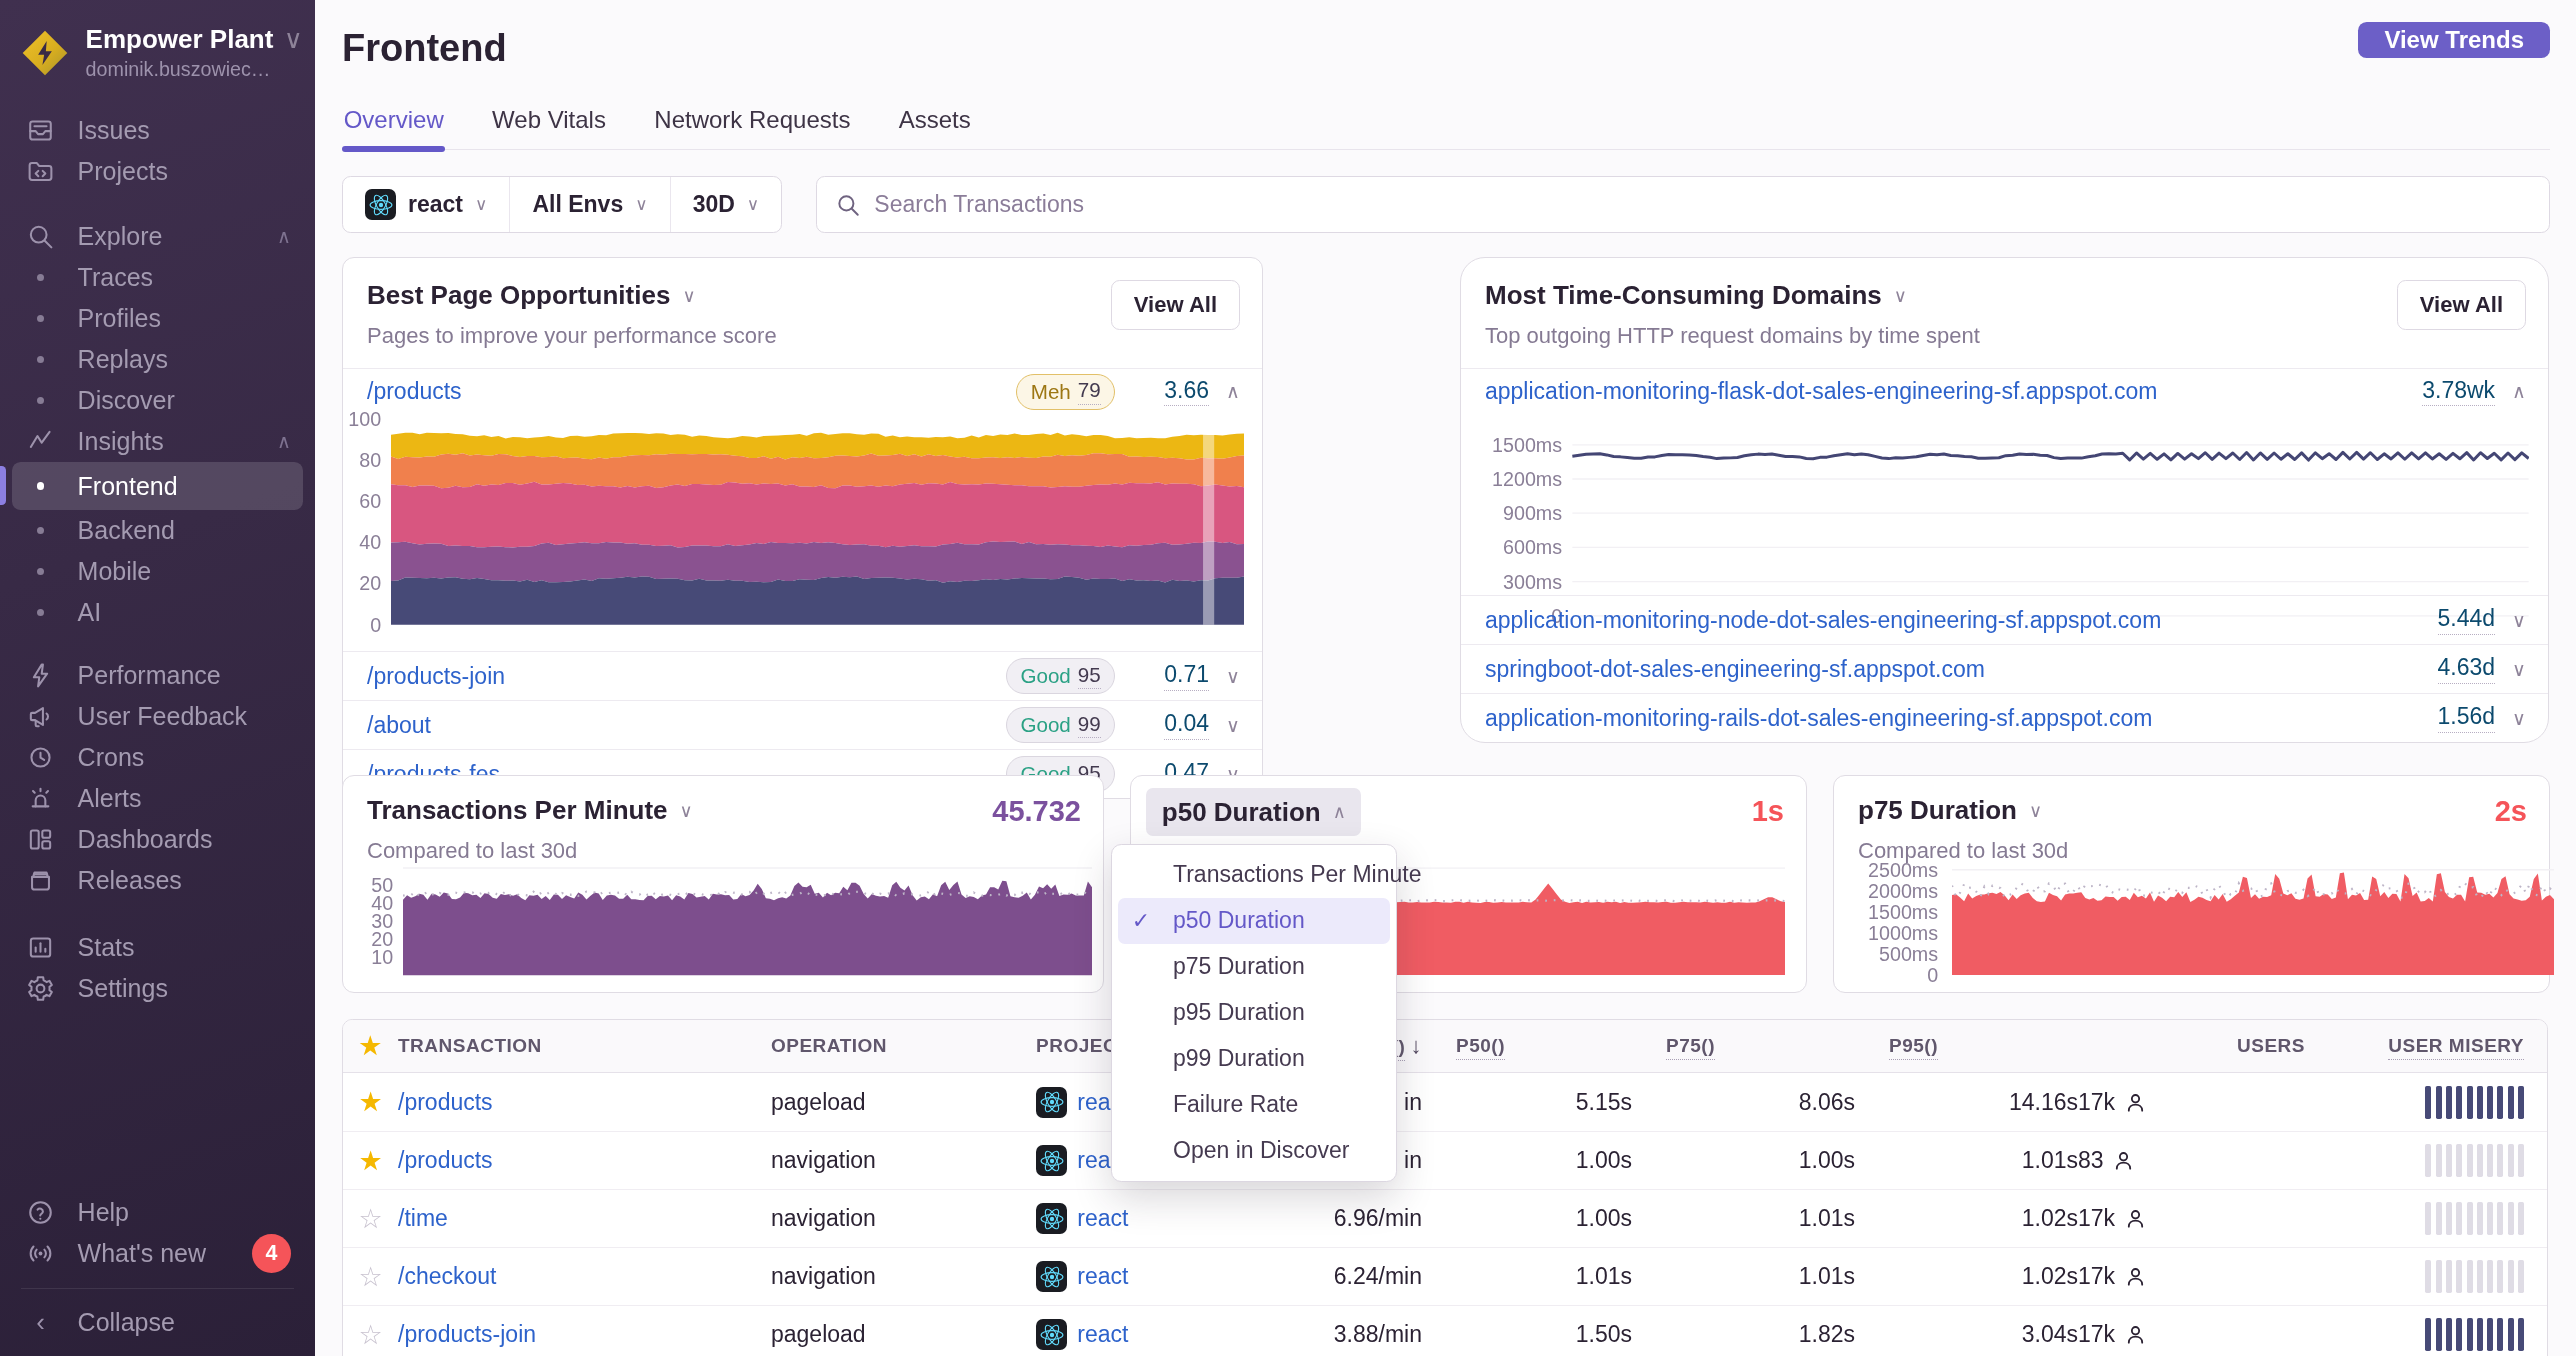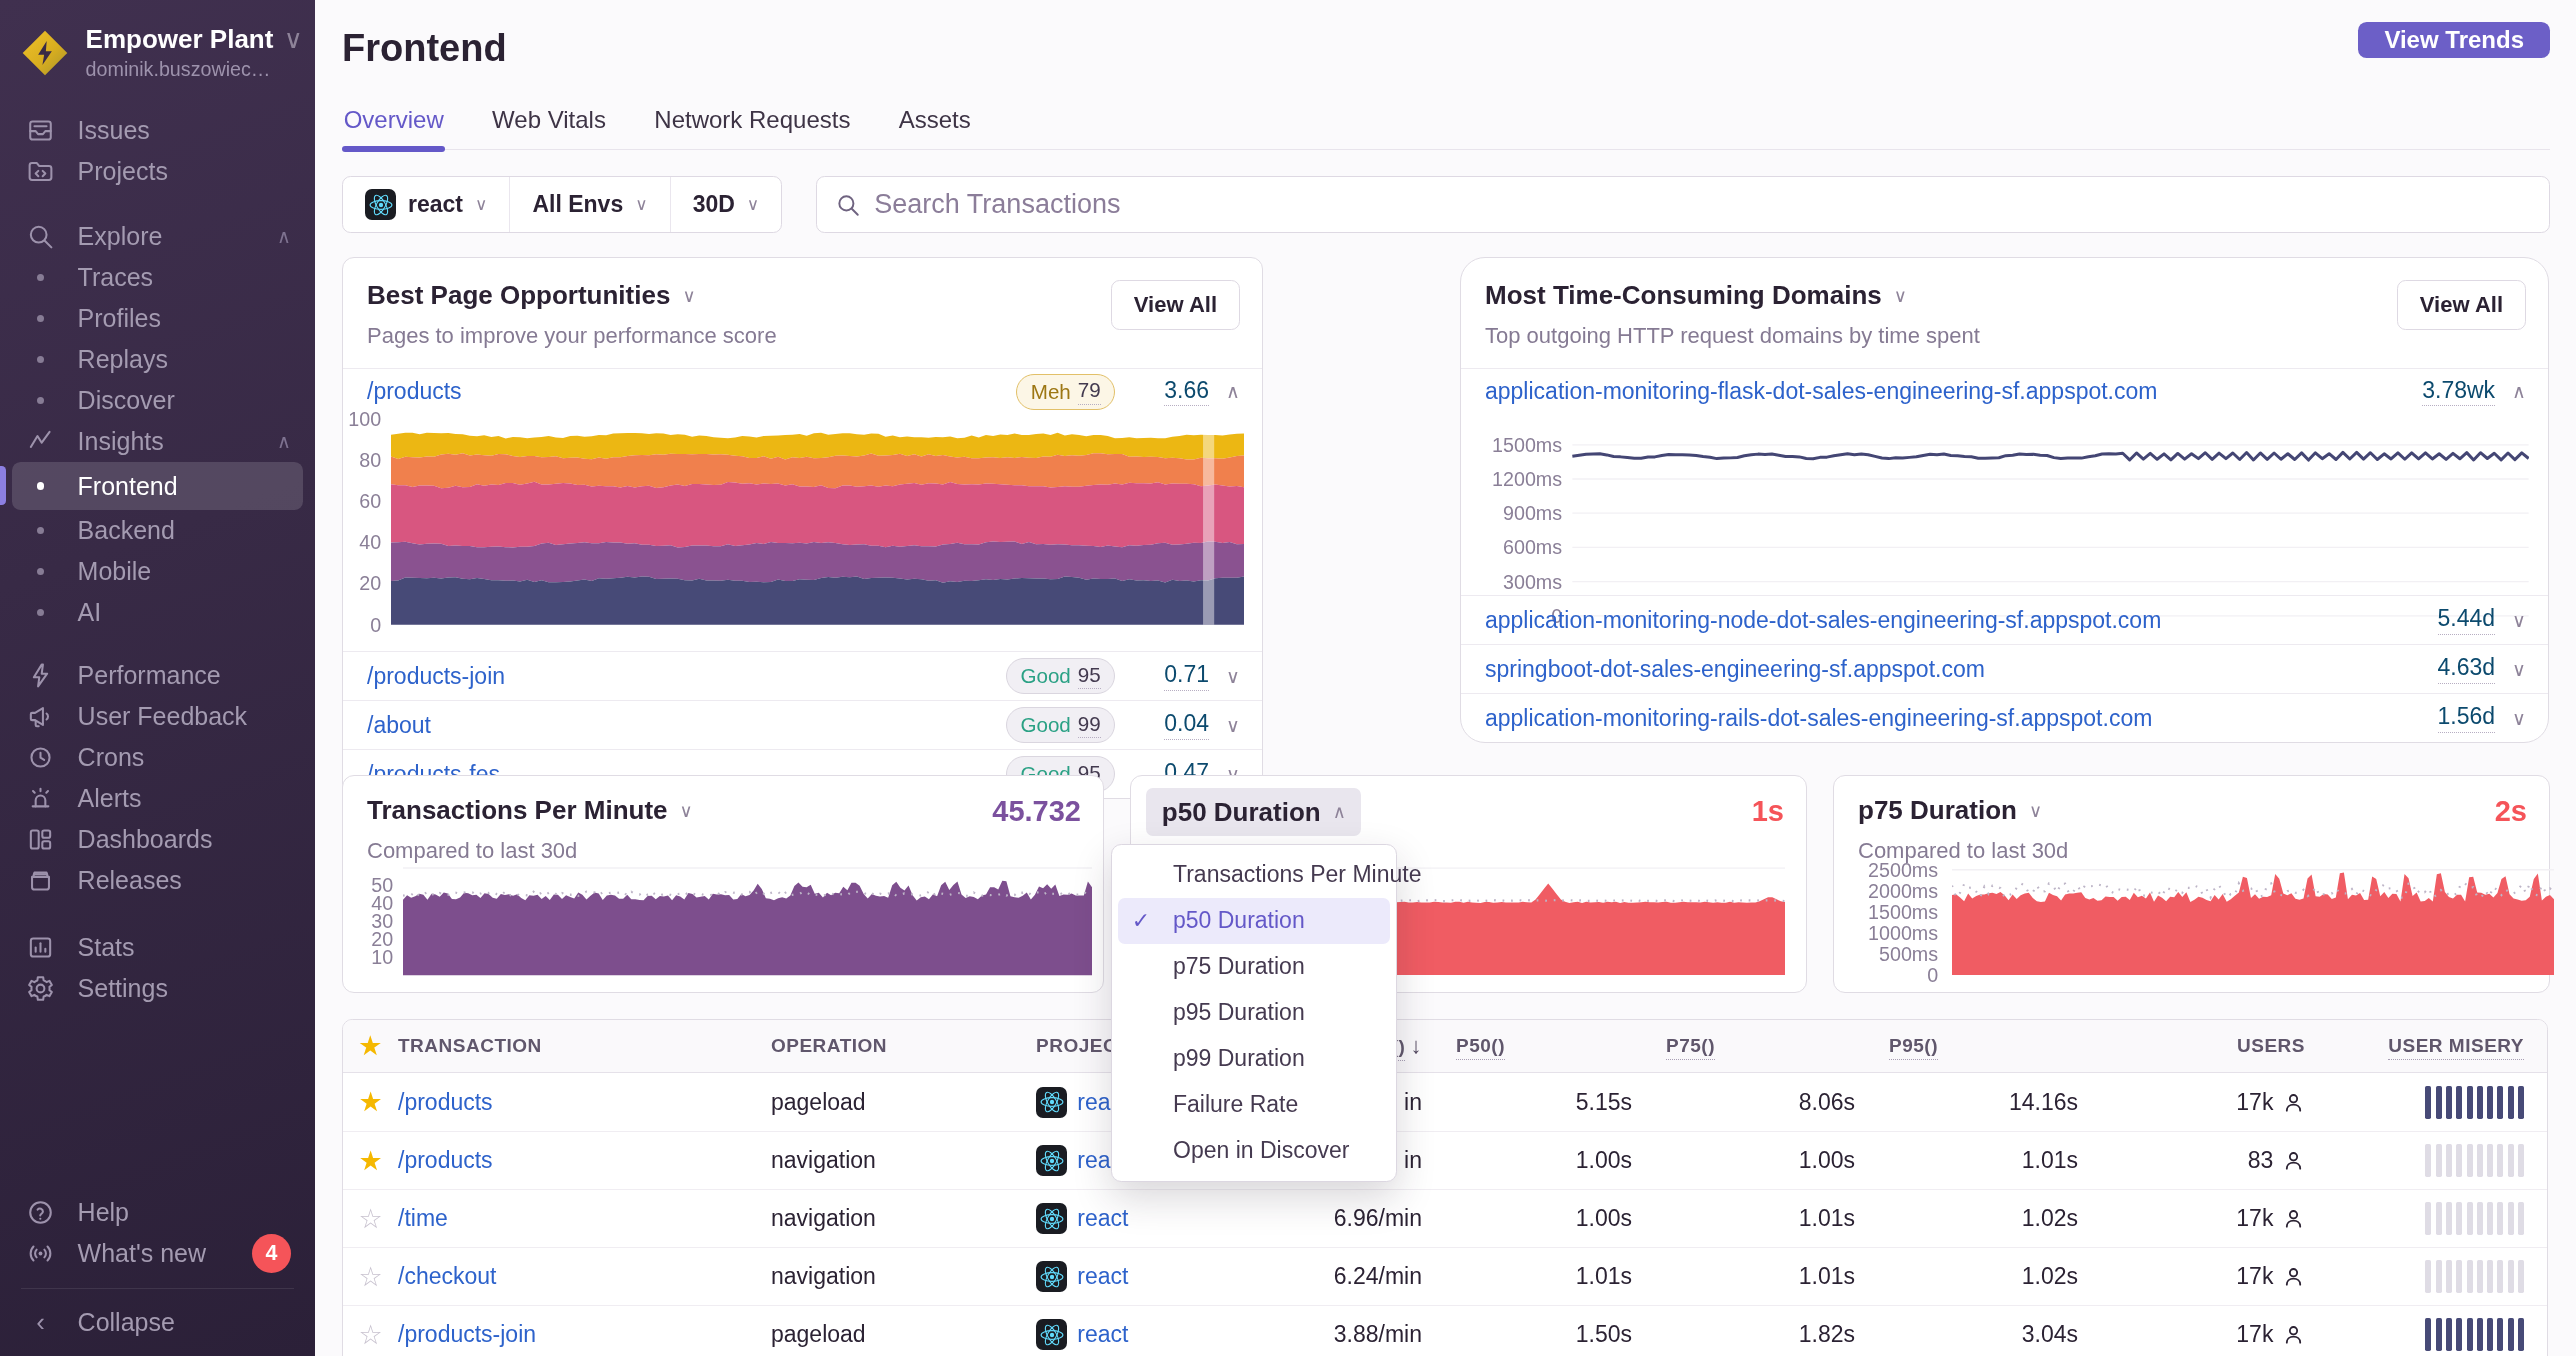--- a/index.html
+++ b/index.html
@@ -49,21 +49,21 @@
 .filters { position: absolute; left: 27px; top: 176px; right: 26px; display: flex; gap: 34px; }
 .seg { display: inline-flex; align-items: center; height: 57px; background: #fff; border: 1.3px solid #DED9E3;
   border-radius: 8.6px; overflow: hidden; flex: none; }
 .seg-item { display: flex; align-items: center; gap: 12px; padding: 0 22px; font-size: 23px; font-weight: 700;
   color: #2B2233; cursor: pointer; height: 100%; }
 .seg-item + .seg-item { border-left: 1.3px solid #EAE6EE; }
 .seg-item .chev { font-size: 17px; }
 .react-sq { width: 31px; height: 31px; border-radius: 6.9px; background: #1A1C22; display: flex; align-items: center; justify-content: center; }
 .searchbox { flex: 1; position: relative; }
 .searchbox input { width: 100%; height: 57px; border: 1.3px solid #DED9E3; border-radius: 8.6px; background: #fff;
-  padding: 0 17px 0 57px; font-size: 27px; font-family: inherit; color: #2B2233; outline: none; }
+  padding: 0 17px 0 57px; font-size: 23px; font-family: inherit; color: #2B2233; outline: none; }
 .searchbox input::placeholder { color: #8B7D99; }
 .search-ic { position: absolute; left: 19px; top: 16.3px; }
 
 
 .panel { position: absolute; background: #fff; border: 1.3px solid #E0DCE4; border-radius: 12px; }
 .panel-head { display: flex; justify-content: space-between; align-items: flex-start; padding: 22px 22px 19px 24px; }
 .panel-title { font-size: 26px; font-weight: 700; color: #2B2233; display: flex; align-items: center; gap: 12px; cursor: pointer; }
 .panel-title .chev { font-size: 18px; }
 .panel-sub { font-size: 22px; color: #857A93; margin-top: 12px; }
 .viewall { height: 50px; padding: 0 22px; background: #fff; border: 1.3px solid #DED9E3; border-radius: 8.6px;
@@ -120,21 +120,21 @@
 .sort-arrow { color: #554B62; font-size: 22px; font-weight: 400; margin-left: 5.1px; }
 .trow { height: 58px; border-top: 0.9px solid #F0EDF2; font-size: 23px; background: #fff; }
 .trow:first-child { border-top: none; }
 .c-star { text-align: center; font-size: 27px; cursor: pointer; }
 .c-star.on { color: #F5B800; }
 .c-star.off { color: #C8C2CF; }
 .c-tx, .c-plink { color: #2D62CB; }
 .c-proj { display: flex; align-items: center; gap: 10.3px; }
 .ricon { width: 31px; height: 31px; border-radius: 6.9px; background: #1A1C22; display: flex; align-items: center; justify-content: center; flex: none; }
 .c-num { text-align: right; color: #2B2233; white-space: nowrap; }
-.c-users { display: flex; align-items: center; justify-content: flex-end; gap: 8.6px; color: #2B2233; }
+.c-users { display: flex; align-items: center; gap: 8.6px; color: #2B2233; }
 .c-misery { display: flex; justify-content: flex-end; gap: 4.3px; padding-right: 26px; }
 .c-misery i { width: 6px; height: 33px; border-radius: 1.7px; }
 .c-misery.high i { background: #474A77; }
 .c-misery.low i { background: #DFDCE5; }
 </style>
 </head>
 <body>
 
 <div class="sidebar">
   <div class="org">

